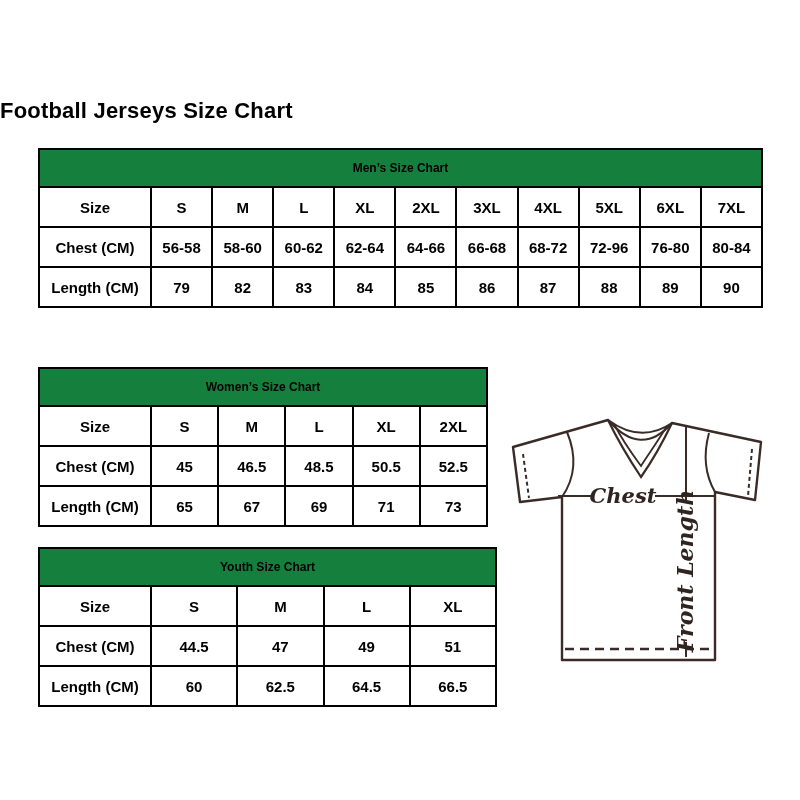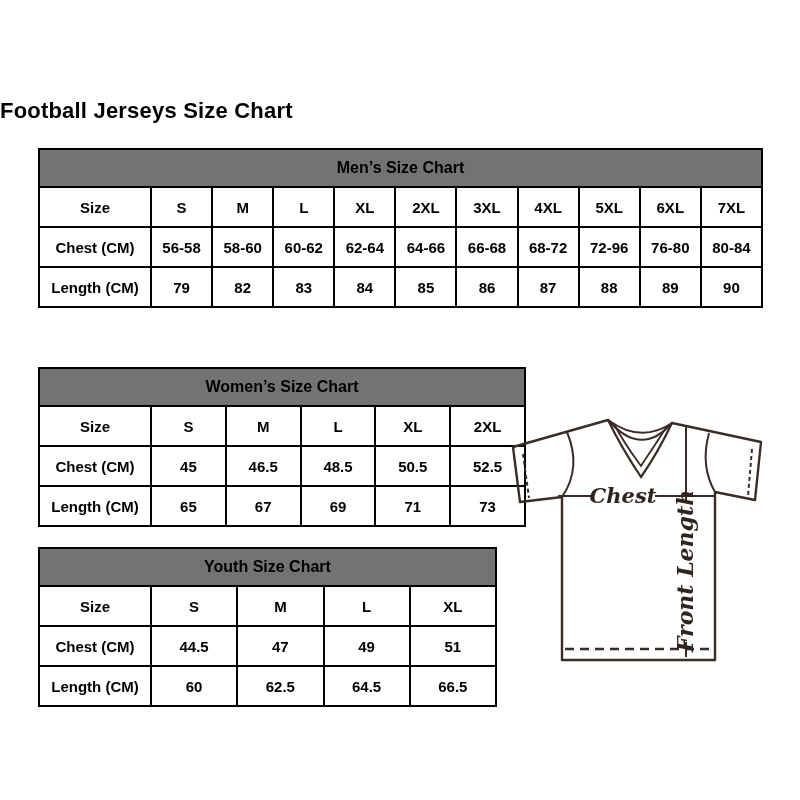--- a/index.html
+++ b/index.html
@@ -17,24 +17,24 @@
 
   table.tbl {
     position:absolute; border-collapse:collapse; table-layout:fixed;
     background:#fff;
   }
   .tbl th, .tbl td {
     border:2px solid #000; padding:0; text-align:center; vertical-align:middle;
     font-weight:bold; color:#000; font-size:15px; height:38px;
     overflow:hidden; white-space:nowrap;
   }
-  .tbl th.hdr { background:#737373; font-size:16px; height:36px; }
+  .tbl th.hdr { background:#15803d; font-size:12px; height:36px; }
 
   #men   { left:38px;  top:148px; width:725px; }
-  #women { left:38px;  top:367px; width:488px;border-radius:7px; }
+  #women { left:38px;  top:367px; width:450px;border-radius:7px; }
   #youth { left:38px;  top:547px; width:459px; }
   col.label-col { width:112px; }
 
   .jersey-wrap { position:absolute; left:505px; top:400px; width:262px; height:266px; }
   .sketch-line { stroke:#3a2b26; fill:none; }
   .sketch-text {
     fill:#2f2420; font-family:"DejaVu Serif", serif;
     font-style:italic; font-weight:bold;
   }
 </style>

